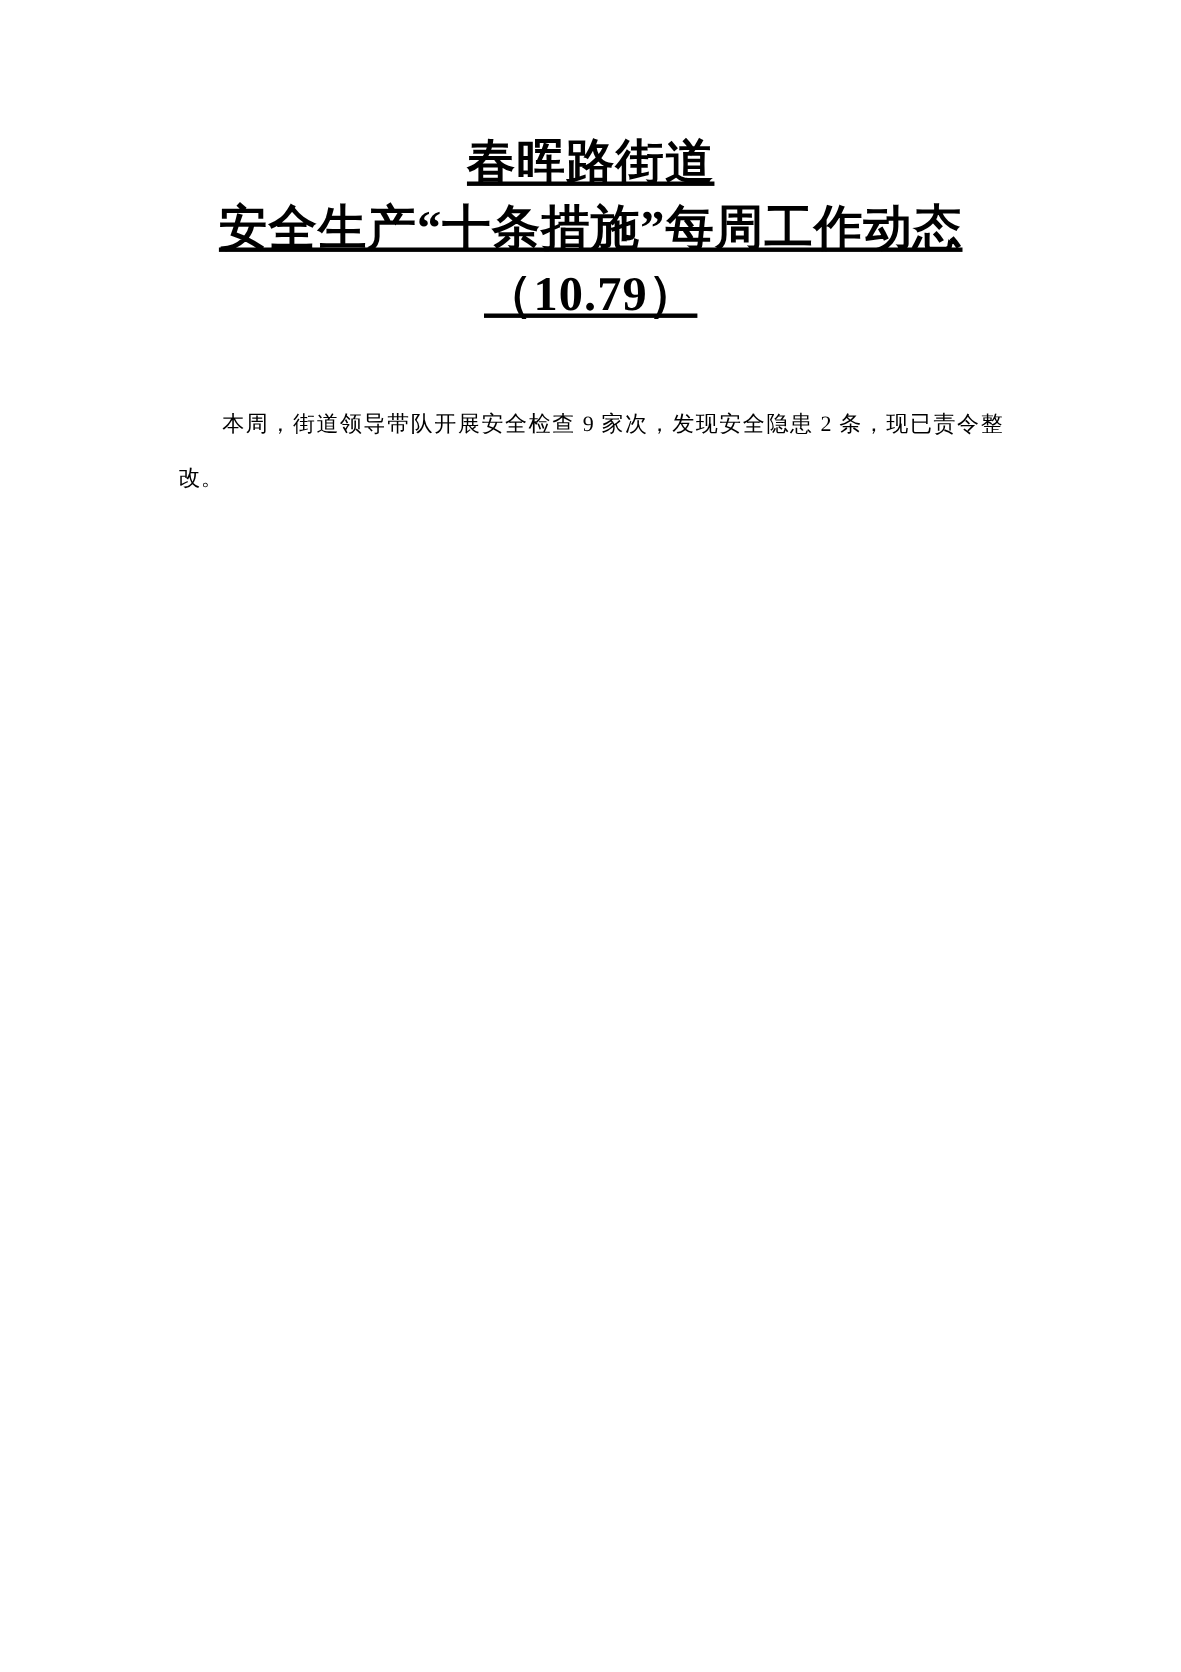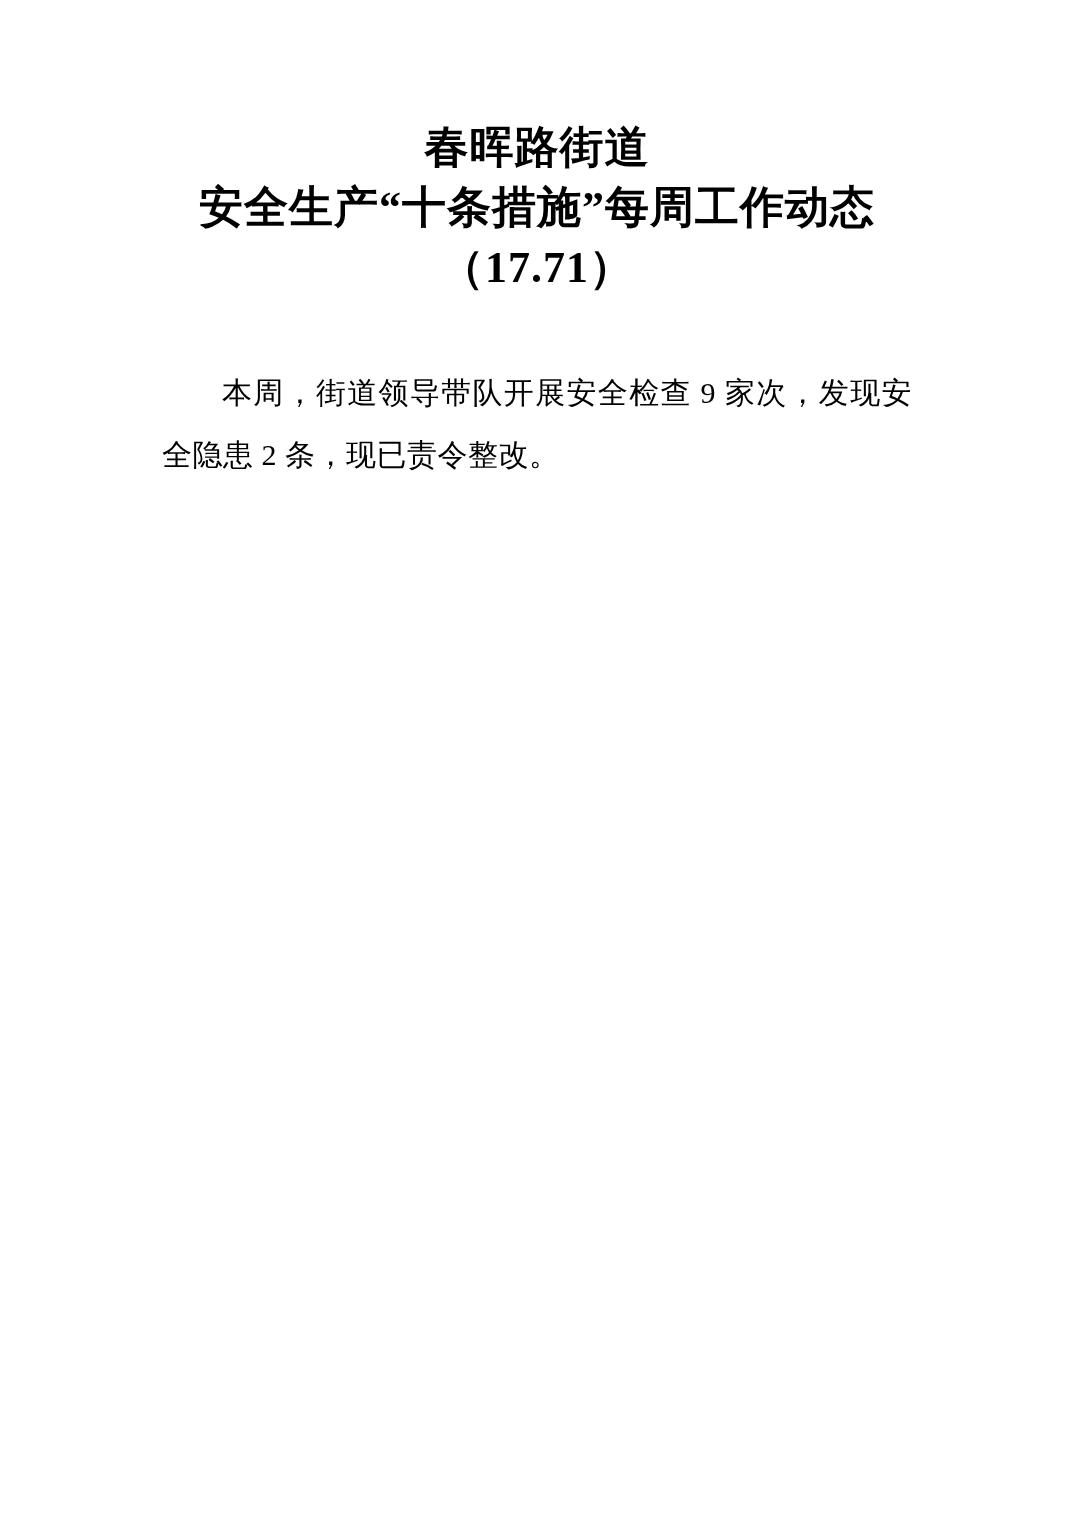--- a/index.html
+++ b/index.html
@@ -25,37 +25,38 @@
   .doc-title {
     text-align: center;
     font-weight: bold;
     font-size: 44px;
     line-height: 60px;
     margin: 0 0 64px 0;
     letter-spacing: 1px;
   }
   .doc-title .title-line {
     display: block;
+    text-decoration: underline;
   }
   .doc-body p {
     margin: 0;
-    font-size: 30px;
-    line-height: 62px;
+    font-size: 20px;
+    line-height: 49px;
     text-indent: 2em;
     text-align: justify;
     text-justify: inter-ideograph;
     letter-spacing: 0.5px;
   }
 </style>
 </head>
 <body>
 
 <div class="page">
   <div class="content">
     <h1 class="doc-title">
       <span class="title-line">春晖路街道</span>
-      <span class="title-line">安全生产“十条措施”每周工作动态（17.71）</span>
+      <span class="title-line">安全生产“十条措施”每周工作动态（10.79）</span>
     </h1>
     <div class="doc-body">
       <p>本周，街道领导带队开展安全检查 9 家次，发现安全隐患 2 条，现已责令整改。</p>
     </div>
   </div>
 </div>
 
 </body></html>

